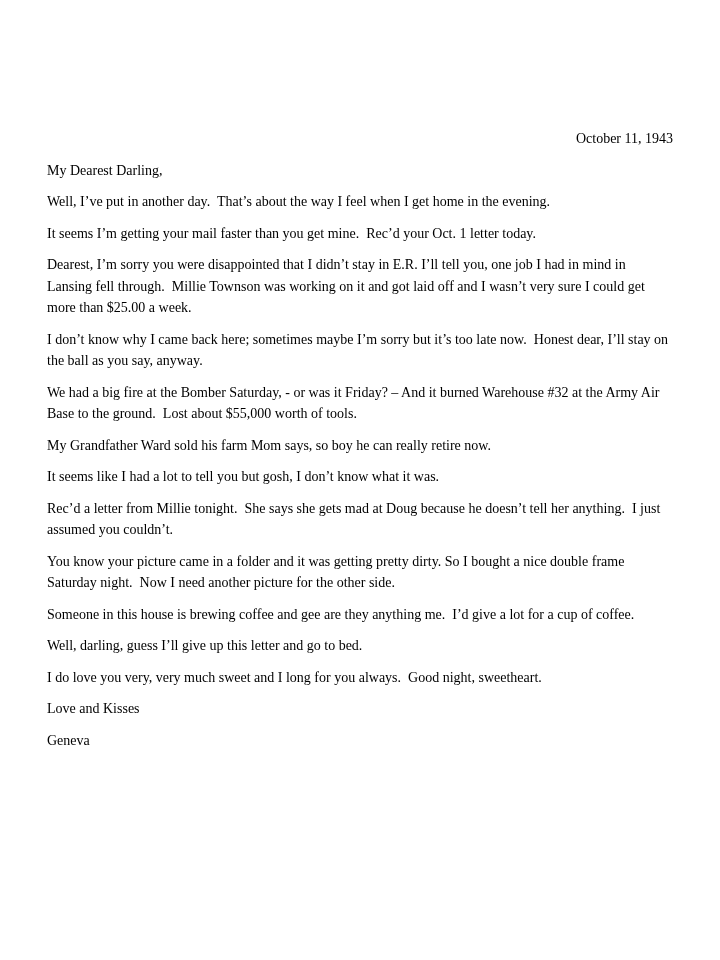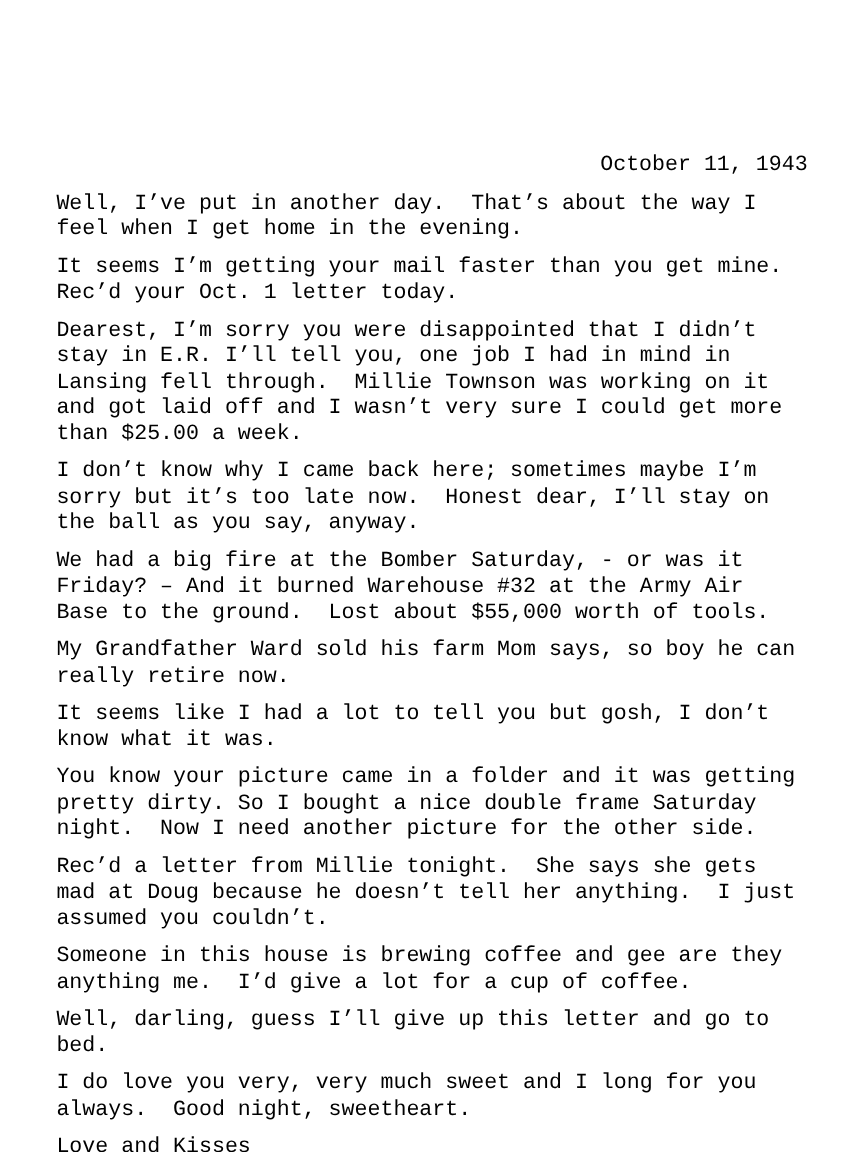--- a/index.html
+++ b/index.html
@@ -12,43 +12,44 @@
     height: 960px;
     overflow: hidden;
   }
   .page {
     box-sizing: border-box;
     width: 720px;
     height: 960px;
     padding: 128px 47px 0 47px;
     background: #ffffff;
     color: #000000;
-    font-family: Liberation Mono, monospace;
-    font-size: 18px;
+    font-family: Liberation Serif, serif;
+    font-size: 14px;
     line-height: 21.5px;
   }
   .page p {
     margin: 0 0 10px 0;
     white-space: pre-wrap; 
   }
   .align-right  { text-align: right; }
   .align-center { text-align: left; }
 </style>
 </head>
 <body>
 
 <div class="page">
   <p class="align-right">October 11, 1943</p>
+  <p>My Dearest Darling,</p>
   <p>Well, I’ve put in another day.  That’s about the way I feel when I get home in the evening.</p>
   <p>It seems I’m getting your mail faster than you get mine.  Rec’d your Oct. 1 letter today.</p>
   <p>Dearest, I’m sorry you were disappointed that I didn’t stay in E.R. I’ll tell you, one job I had in mind in Lansing fell through.  Millie Townson was working on it and got laid off and I wasn’t very sure I could get more than $25.00 a week.</p>
   <p>I don’t know why I came back here; sometimes maybe I’m sorry but it’s too late now.  Honest dear, I’ll stay on the ball as you say, anyway.</p>
   <p>We had a big fire at the Bomber Saturday, - or was it Friday? – And it burned Warehouse #32 at the Army Air Base to the ground.  Lost about $55,000 worth of tools.</p>
   <p>My Grandfather Ward sold his farm Mom says, so boy he can really retire now.</p>
   <p>It seems like I had a lot to tell you but gosh, I don’t know what it was.</p>
+  <p>Rec’d a letter from Millie tonight.  She says she gets mad at Doug because he doesn’t tell her anything.  I just assumed you couldn’t.</p>
   <p>You know your picture came in a folder and it was getting pretty dirty. So I bought a nice double frame Saturday night.  Now I need another picture for the other side.</p>
-  <p>Rec’d a letter from Millie tonight.  She says she gets mad at Doug because he doesn’t tell her anything.  I just assumed you couldn’t.</p>
   <p>Someone in this house is brewing coffee and gee are they anything me.  I’d give a lot for a cup of coffee.</p>
   <p>Well, darling, guess I’ll give up this letter and go to bed.</p>
   <p>I do love you very, very much sweet and I long for you always.  Good night, sweetheart.</p>
   <p class="align-center">Love and Kisses</p>
   <p class="align-center">Geneva</p>
 </div>
 
 </body></html>

